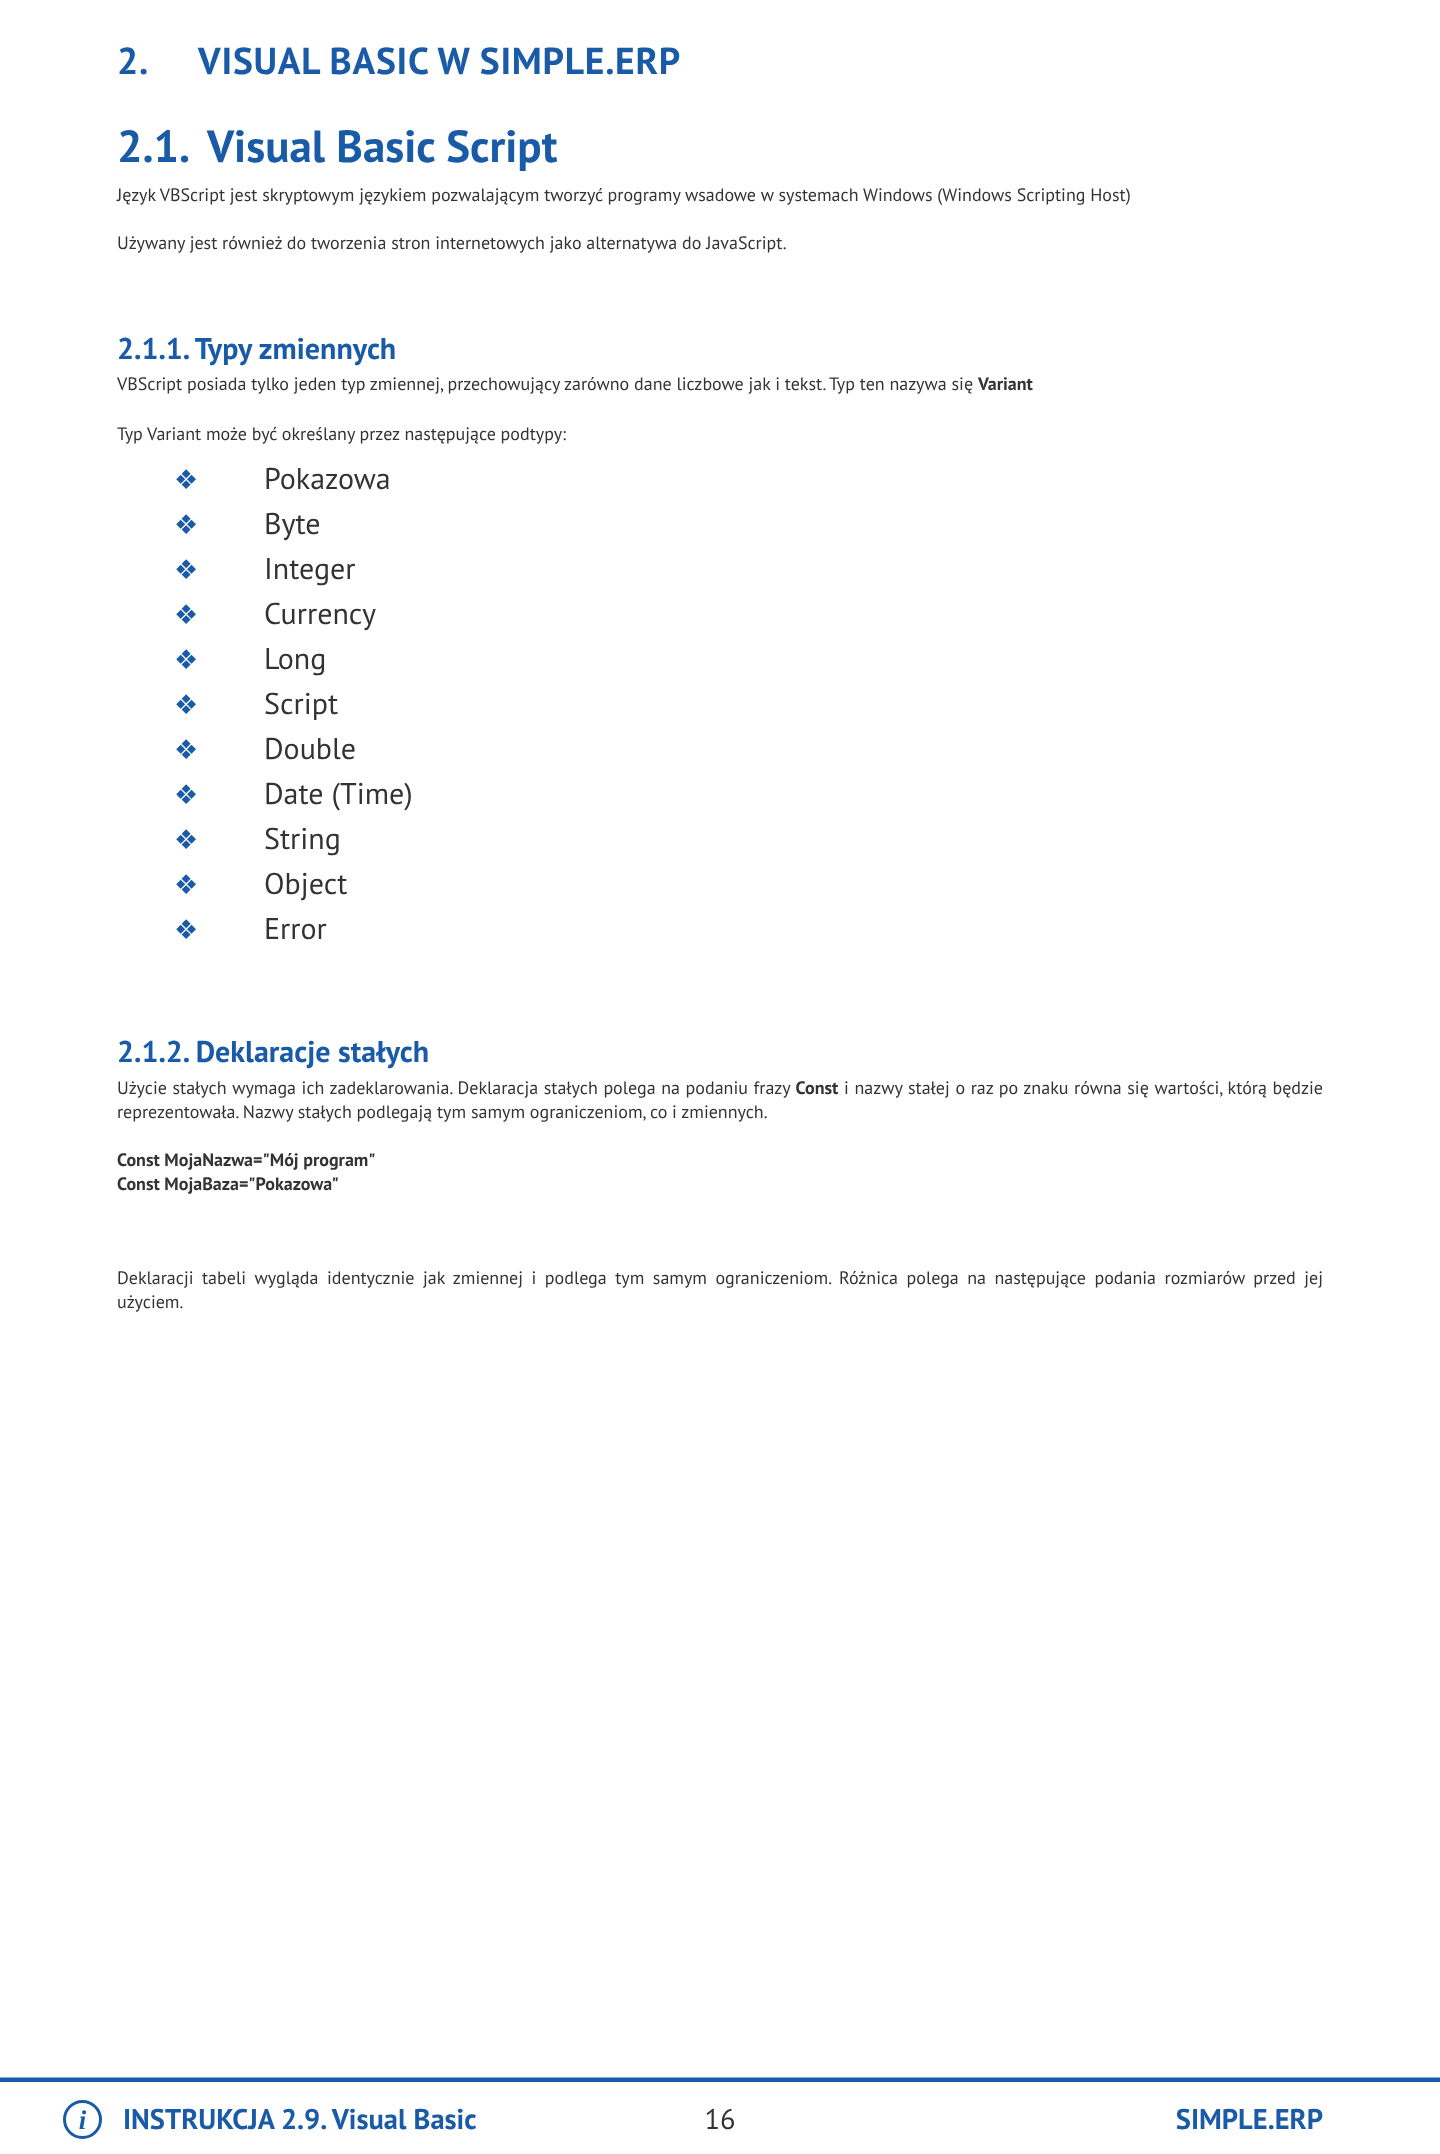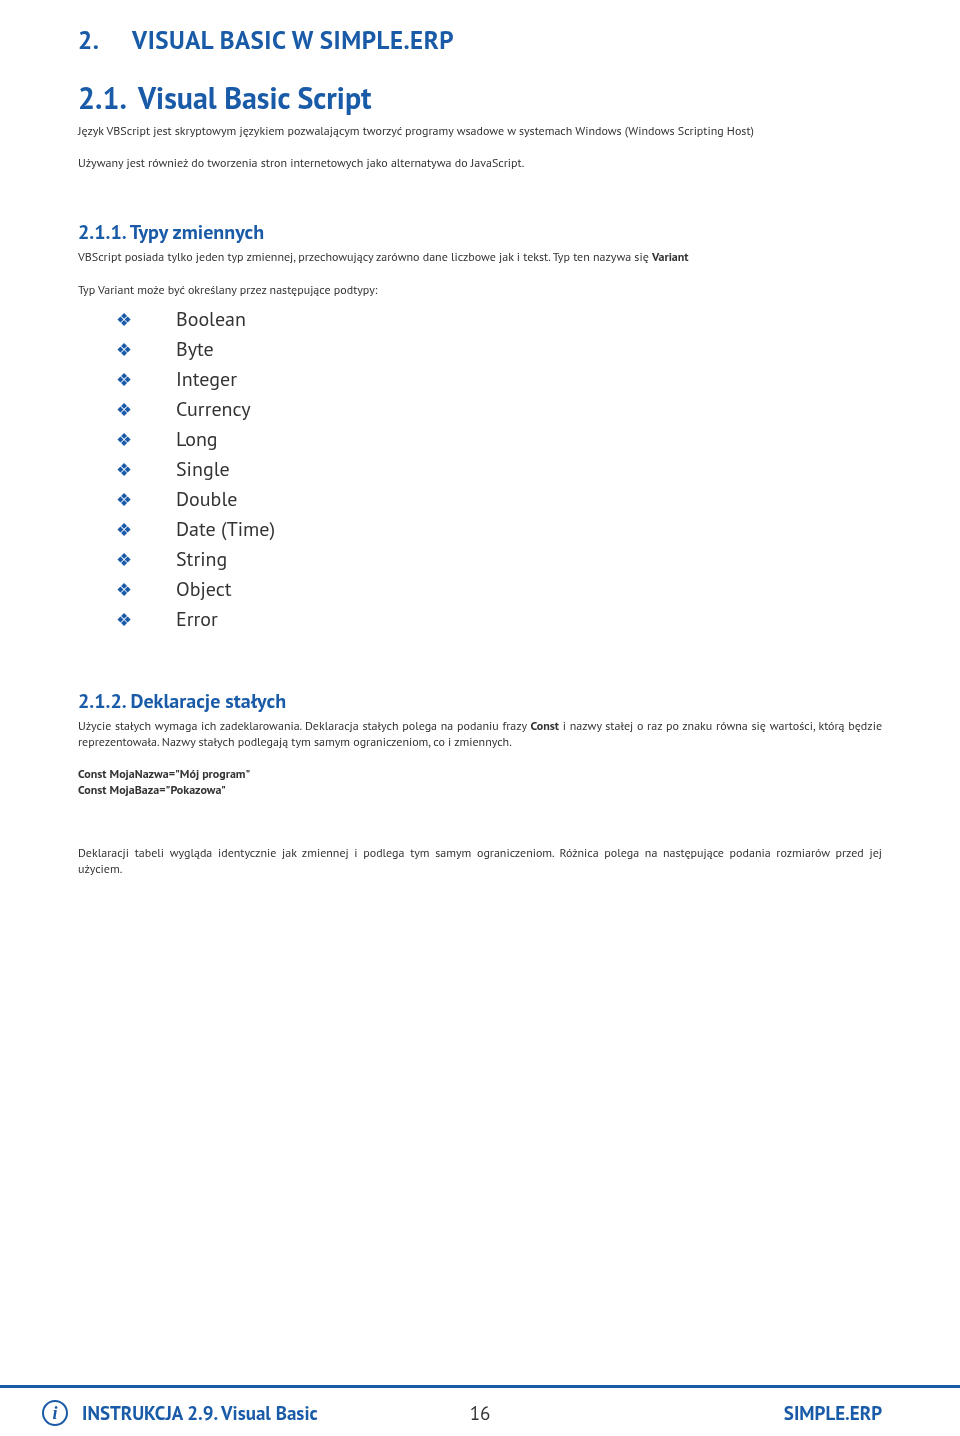--- a/index.html
+++ b/index.html
@@ -128,41 +128,41 @@
 
   <p>
     <span>VBScript posiada tylko jeden typ zmiennej, przechowujący zarówno dane liczbowe jak i tekst. Typ ten nazywa się </span><span class="bold">Variant</span>
   </p>
   <div class="spacer-sm"></div>
   <p>Typ Variant może być określany przez następujące podtypy:</p>
 
   <ul class="subtypes">
     <li>
         <span class="bullet">❖</span>
-        <span>Boolean</span>
+        <span>Pokazowa</span>
       </li>
     <li>
         <span class="bullet">❖</span>
         <span>Byte</span>
       </li>
     <li>
         <span class="bullet">❖</span>
         <span>Integer</span>
       </li>
     <li>
         <span class="bullet">❖</span>
         <span>Currency</span>
       </li>
     <li>
         <span class="bullet">❖</span>
         <span>Long</span>
       </li>
     <li>
         <span class="bullet">❖</span>
-        <span>Single</span>
+        <span>Script</span>
       </li>
     <li>
         <span class="bullet">❖</span>
         <span>Double</span>
       </li>
     <li>
         <span class="bullet">❖</span>
         <span>Date (Time)</span>
       </li>
     <li>

